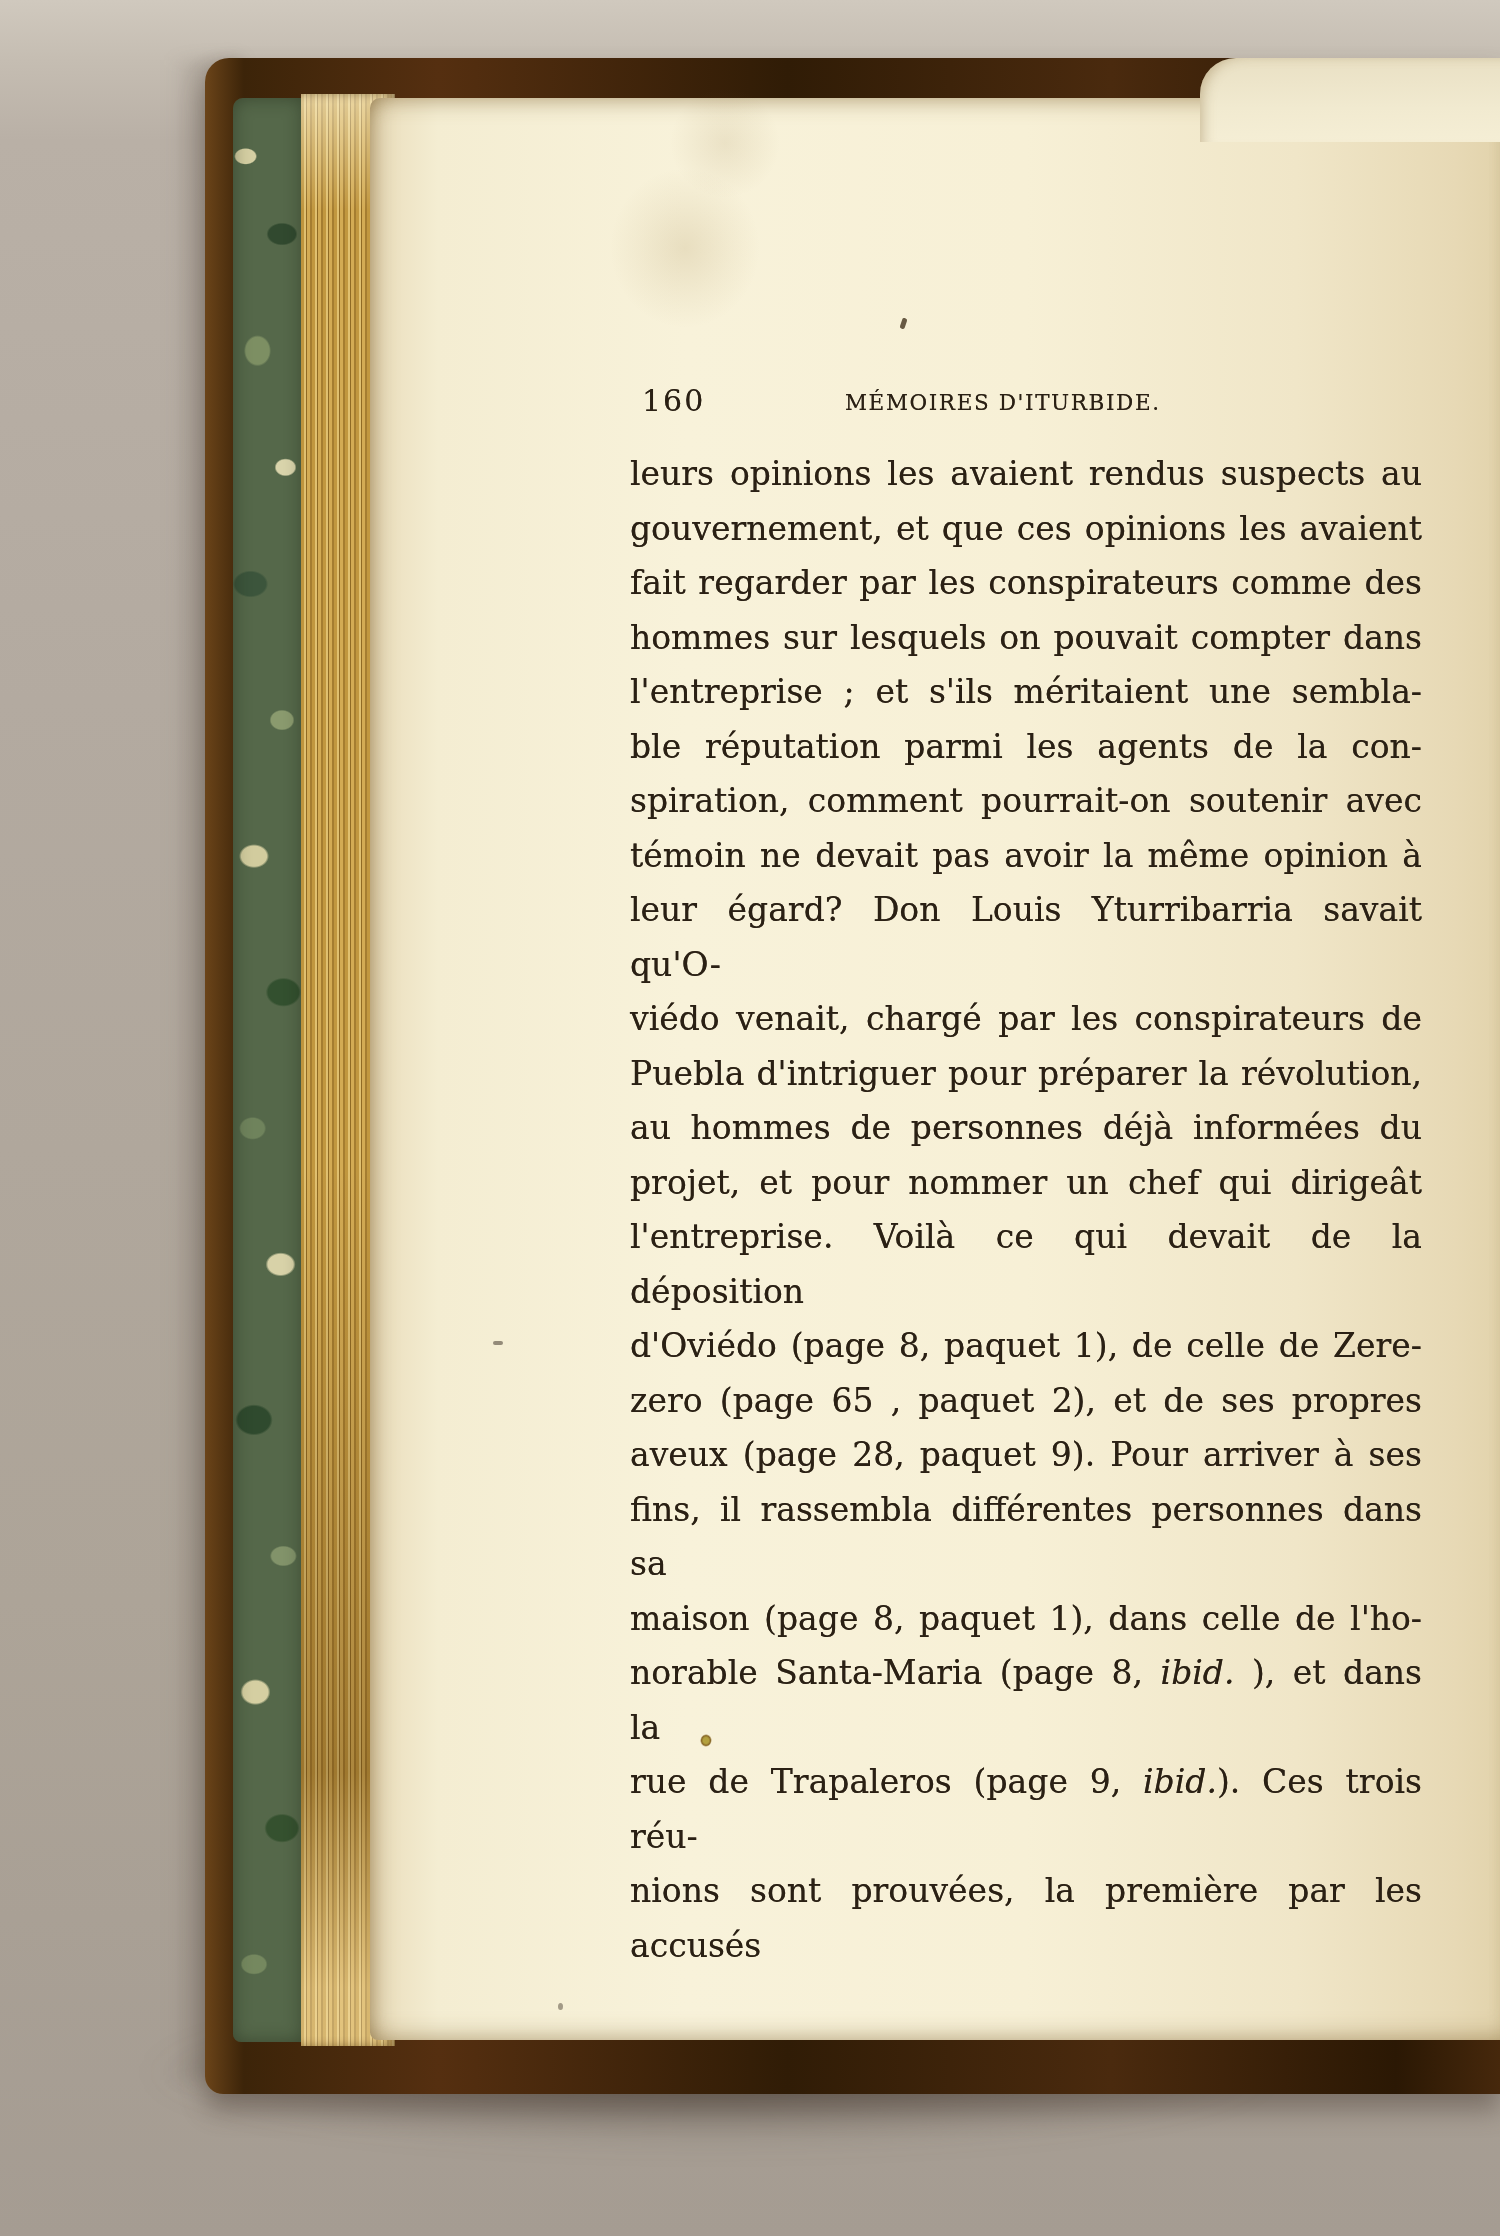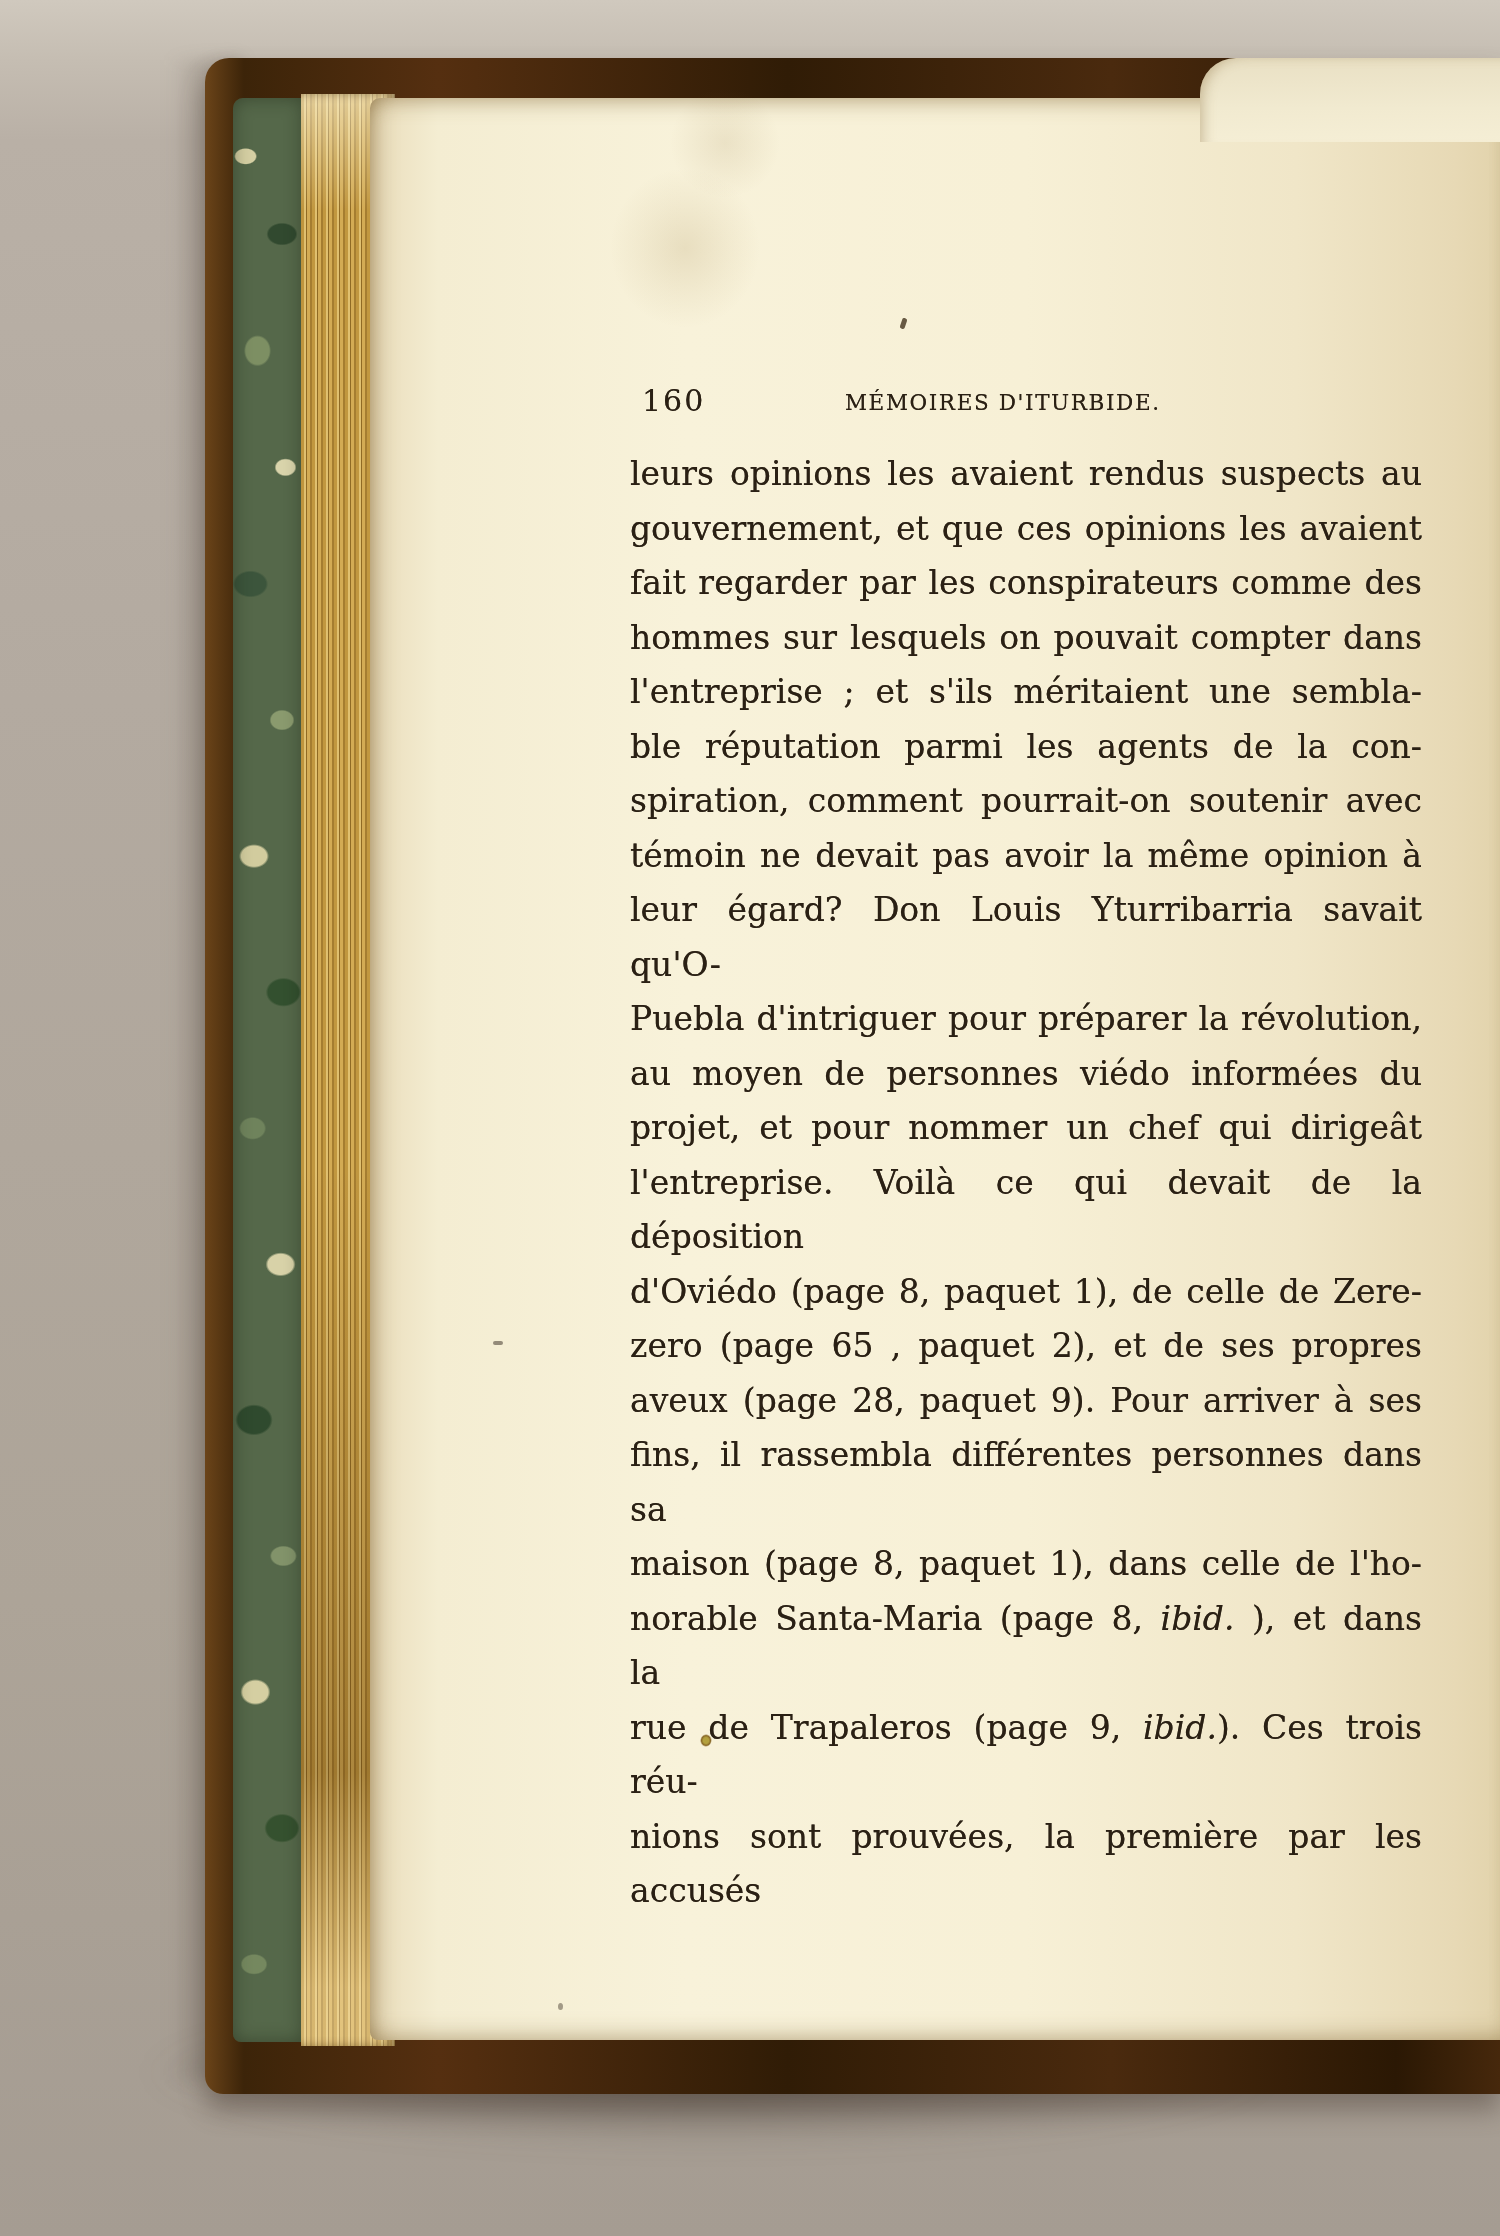--- a/index.html
+++ b/index.html
@@ -137,22 +137,23 @@
       <div class="body-text print">
         <p class="line"><span>leurs opinions les avaient rendus suspects au</span></p>
         <p class="line"><span>gouvernement, et que ces opinions les avaient</span></p>
         <p class="line"><span>fait regarder par les conspirateurs comme des</span></p>
         <p class="line"><span>hommes sur lesquels on pouvait compter dans</span></p>
         <p class="line"><span>l'entreprise ; et s'ils méritaient une sembla-</span></p>
         <p class="line"><span>ble réputation parmi les agents de la con-</span></p>
         <p class="line"><span>spiration, comment pourrait-on soutenir avec</span></p>
         <p class="line"><span>témoin ne devait pas avoir la même opinion à</span></p>
         <p class="line"><span>leur égard? Don Louis Yturribarria savait qu'O-</span></p>
+        <p class="line"><span>viédo venait, chargé par les conspirateurs de</span></p>
         <p class="line"><span>Puebla d'intriguer pour préparer la révolution,</span></p>
-        <p class="line"><span>au moyen de personnes viédo informées du</span></p>
+        <p class="line"><span>au hommes de personnes déjà informées du</span></p>
         <p class="line"><span>projet, et pour nommer un chef qui dirigeât</span></p>
         <p class="line"><span>l'entreprise. Voilà ce qui devait de la déposition</span></p>
         <p class="line"><span>d'Oviédo (page 8, paquet 1), de celle de Zere-</span></p>
         <p class="line"><span>zero (page 65 , paquet 2), et de ses propres</span></p>
         <p class="line"><span>aveux (page 28, paquet 9). Pour arriver à ses</span></p>
         <p class="line"><span>fins, il rassembla différentes personnes dans sa</span></p>
         <p class="line"><span>maison (page 8, paquet 1), dans celle de l'ho-</span></p>
         <p class="line"><span>norable Santa-Maria (page 8, </span><i>ibid.</i><span> ), et dans la</span></p>
         <p class="line"><span>rue de Trapaleros (page 9, </span><i>ibid.</i><span>). Ces trois réu-</span></p>
         <p class="line"><span>nions sont prouvées, la première par les accusés</span></p>

